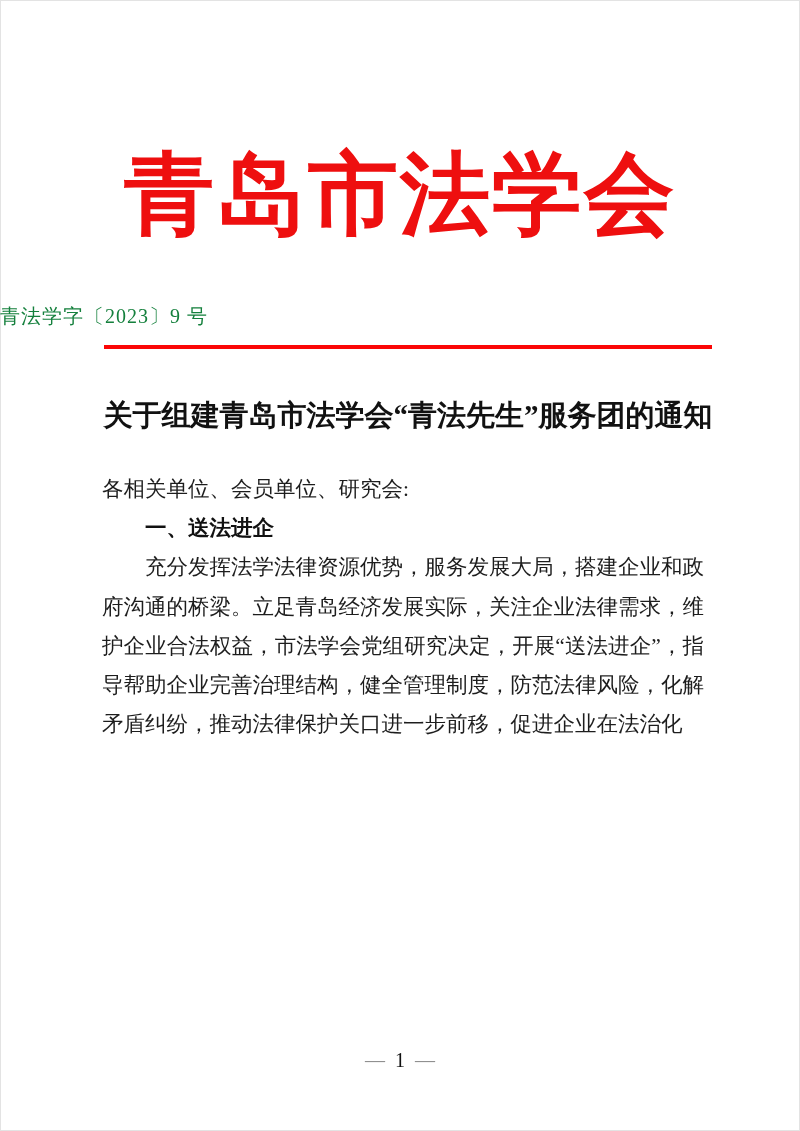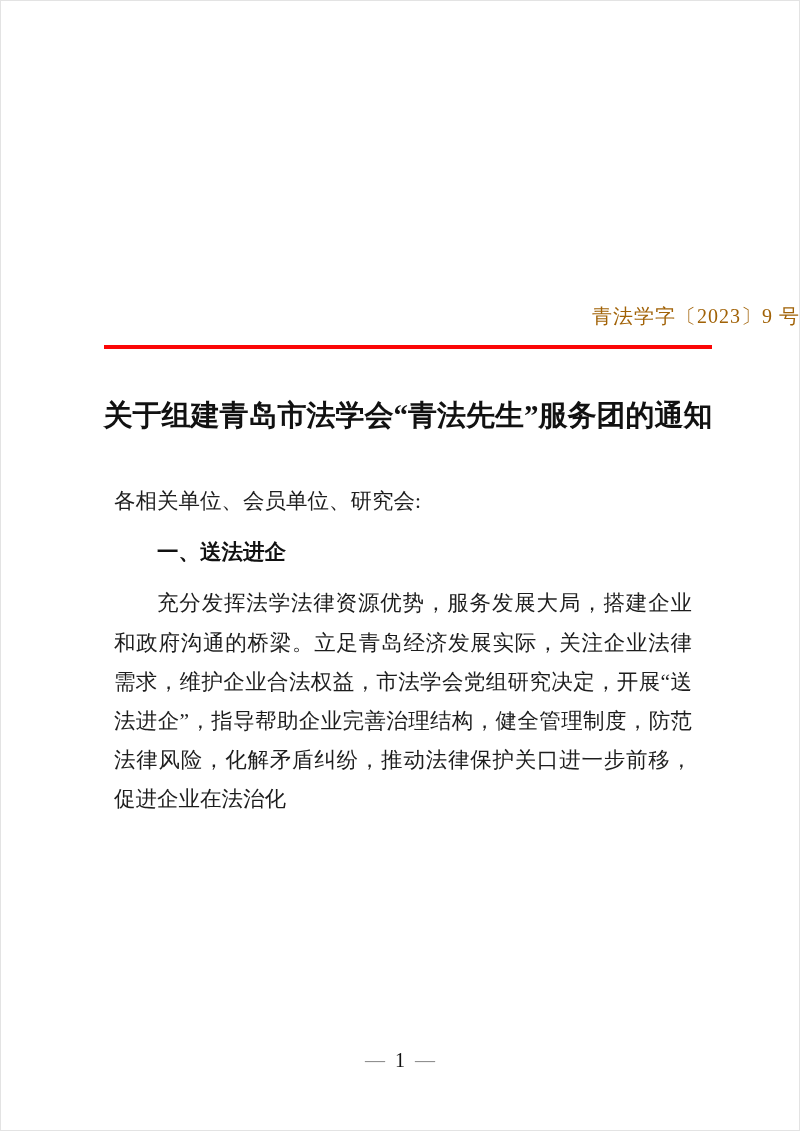--- a/index.html
+++ b/index.html
@@ -33,25 +33,25 @@
     color: #ee0f0f;
     white-space: nowrap;
   }
 
   
   .doc-number {
     position: absolute;
     top: 300px;
     left: 0;
     width: 100%;
-    text-align: right;
+    text-align: left;
     font-size: 20px;
     line-height: 32px;
     letter-spacing: 1px;
-    color: #a16207;
+    color: #15803d;
     font-family: Liberation Serif, serif;
   }
 
   
   .red-rule {
     position: absolute;
     top: 345px;
     left: 104px;
     width: 608px;
     height: 4px;
@@ -76,21 +76,21 @@
   .body-text {
     position: absolute;
     top: 470px;
     left: 102px;
     width: 602px;
     font-size: 21.5px;
     line-height: 39.2px;
     color: #1d1d1d;
   }
   .body-text p {
-    margin: 12px;
+    margin: 0;
     text-align: justify;
     text-justify: inter-character;
   }
   .body-text p.indent {
     text-indent: 2em;
   }
   .salutation {
     text-indent: 0;
   }
   .section-heading {
@@ -117,20 +117,21 @@
   .page-footer .dash {
     color: #8a8a8a;
     padding: 0 10px;
   }
 </style>
 </head>
 <body>
 
 <div class="page">
 
+  <div class="masthead">青岛市法学会</div>
 
   <div class="doc-number">青法学字〔2023〕9 号</div>
 
   <div class="red-rule"></div>
 
   <div class="doc-title">关于组建青岛市法学会“青法先生”服务团的通知</div>
 
   <div class="body-text">
     <p class="salutation">各相关单位、会员单位、研究会:</p>
     <p class="section-heading">一、送法进企</p>

